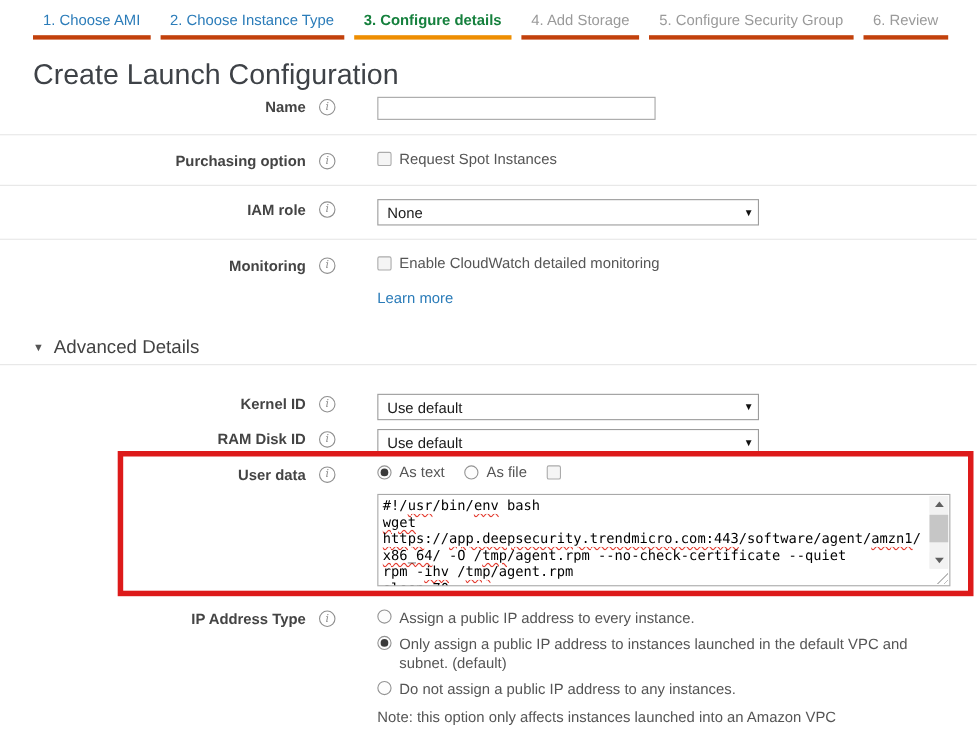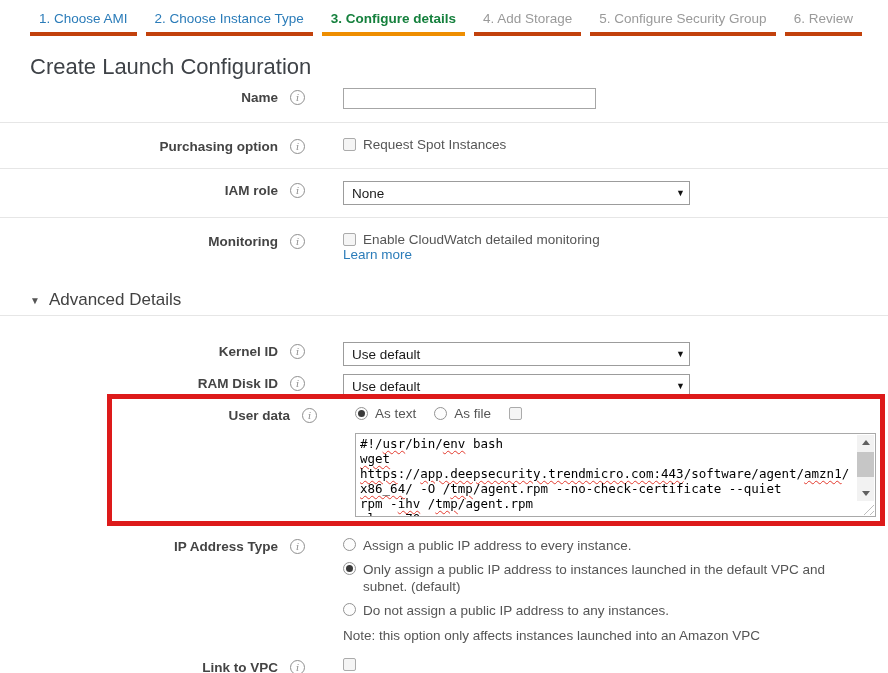--- a/index.html
+++ b/index.html
@@ -11,21 +11,21 @@
     font-size:13.5px;
   }
   
   .tabs { display:flex; padding:8px 0 0 30px; }
   .tab { margin-right:9px; padding:3px 9px 6px; border-bottom:4px solid #c2410c;
          font-size:13.5px; white-space:nowrap; cursor:pointer; }
   .tab.link   { color:#2b7cb9; }
   .tab.active { color:#15803d; font-weight:bold; border-bottom-color:#ee8e01;text-align:right; }
   .tab.disabled { color:#9a9a9a; cursor:default; }
   
-  h1 { margin:18px 0 0 30px; font-size:22px; font-weight:400; color:#3e4247; line-height:26px; }
+  h1 { margin:18px 0 0 30px; font-size:26px; font-weight:400; color:#3e4247; line-height:26px; }
   
   .row { display:flex; align-items:flex-start; }
   .lblcol { width:305px; display:flex; justify-content:flex-end; align-items:center;
             gap:12px; padding-top:2px; flex:none; }
   .lbl { font-weight:bold; color:#444; text-align:right; }
   .info { display:inline-flex; align-items:center; justify-content:center; flex:none;
           width:15px; height:15px; border:1px solid #8f8f8f; border-radius:50%;
           color:#8f8f8f; font:italic 10px/1 "DejaVu Serif", serif; cursor:pointer; }
   .ctl { margin-left:38px; }
   .divider { border-top:1px solid #e6e6e6; height:0; }
@@ -43,28 +43,28 @@
            background:#fdfdfd; flex:none; position:relative; cursor:pointer; }
   .radio.checked::after { content:''; position:absolute; left:2px; top:2px;
            width:7px; height:7px; border-radius:50%; background:#3a3a3a; }
   .blue-link { color:#2b7cb9; cursor:pointer; text-decoration:none; }
   
   #row-name { margin-top:8px; }
   .div1 { margin-top:13px; }
   #row-purchasing { padding:14px 0; }
   #row-iam { padding:12px 0; }
   #row-monitoring { padding-top:14px; }
-  #row-monitoring .learnmore { margin-top:0; }
+  #row-monitoring .learnmore { margin-top:16px; }
   .adv-header { margin:28px 0 0 30px; display:flex; align-items:center; gap:9px;
                 color:#424242; font-size:17px; cursor:pointer; }
   .adv-header .caret { font-size:10px; color:#555; }
   .div-adv { margin-top:5px; }
   #row-kernel { margin-top:26px; }
   #row-ram { margin-top:8px; }
-  #row-userdata { margin-top:8px; position:relative;padding-left:12px; }
+  #row-userdata { margin-top:8px; position:relative; }
   .ud-modes { display:flex; align-items:center; gap:7px; }
   .ud-modes .gap { width:4px; }
   .userdata-box { position:relative; margin-top:12px; width:521px; height:84px;
                   border:1px solid #a9a9a9; background:#fff; overflow:hidden;
                   padding:2px 24px 2px 4px; }
   .code { font:12.5px/15px "DejaVu Sans Mono", monospace; color:#000; white-space:pre; }
   .sq { text-decoration:underline; text-decoration-style:wavy;
         text-decoration-color:#e33a2e; text-decoration-thickness:1px;
         text-underline-offset:2px; }
   

